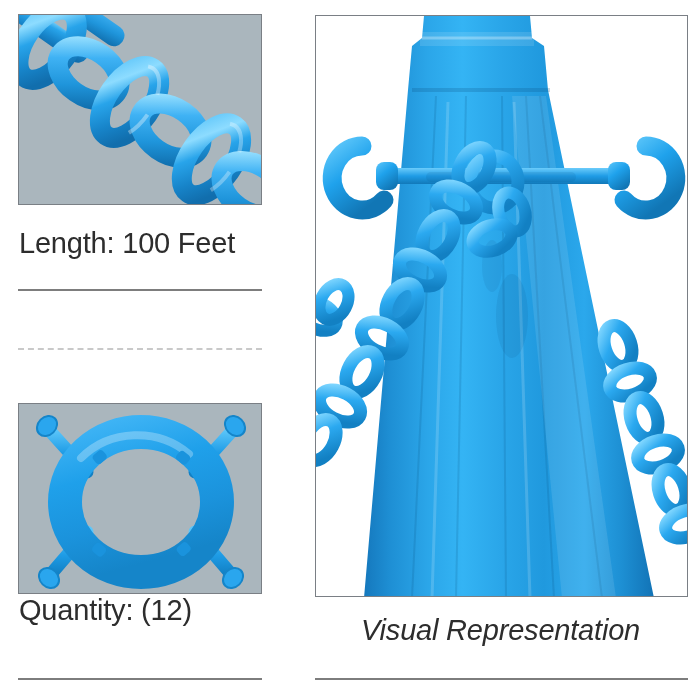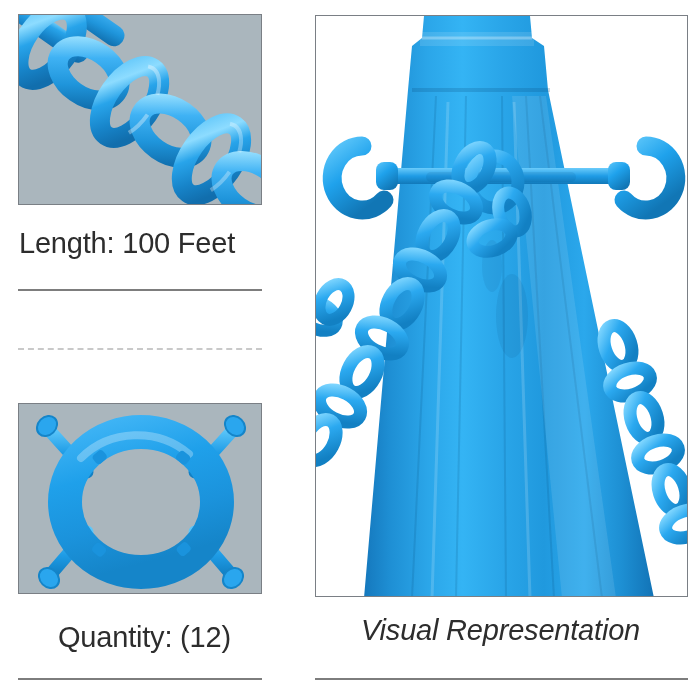--- a/index.html
+++ b/index.html
@@ -40,21 +40,21 @@
   
   .caption {
     position: absolute;
     color: #2d2d2d;
     font-size: 29px;
     line-height: 34px;
     letter-spacing: -0.2px;
     white-space: nowrap;
   }
   #caption-length   { left: 19px;  top: 226px; }
-  #caption-quantity { left: 19px;  top: 620px; margin-left: 39px; }
+  #caption-quantity { left: 19px;  top: 593px; }
   #caption-visual   { left: 320px; top: 613px; font-style: italic; margin-left: 41px; }
 
   
   .rule {
     position: absolute;
     height: 2px;
     background: #7d7d7d;
   }
   #rule-length-under   { left: 18px;  top: 289px; width: 244px; }
   #rule-quantity-under { left: 18px;  top: 678px; width: 244px; }

